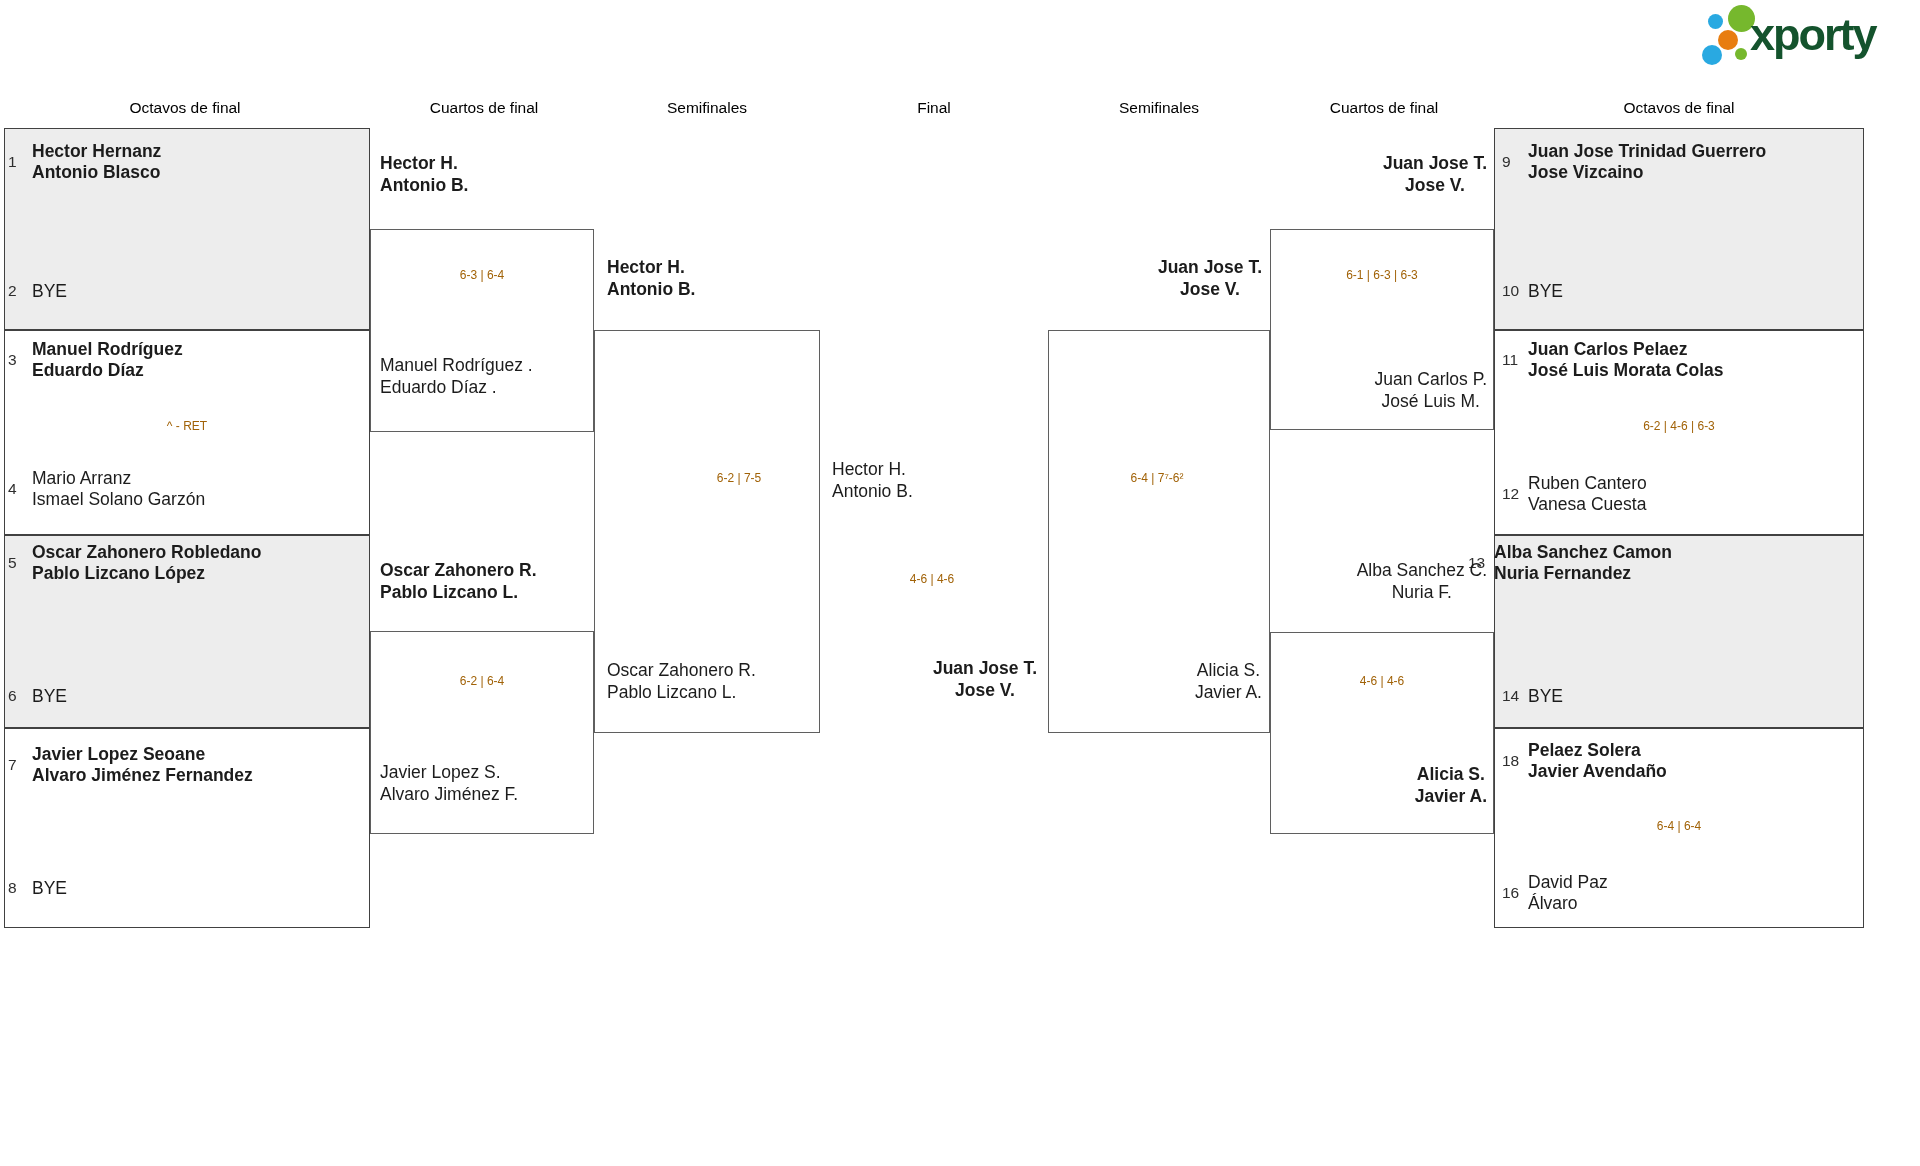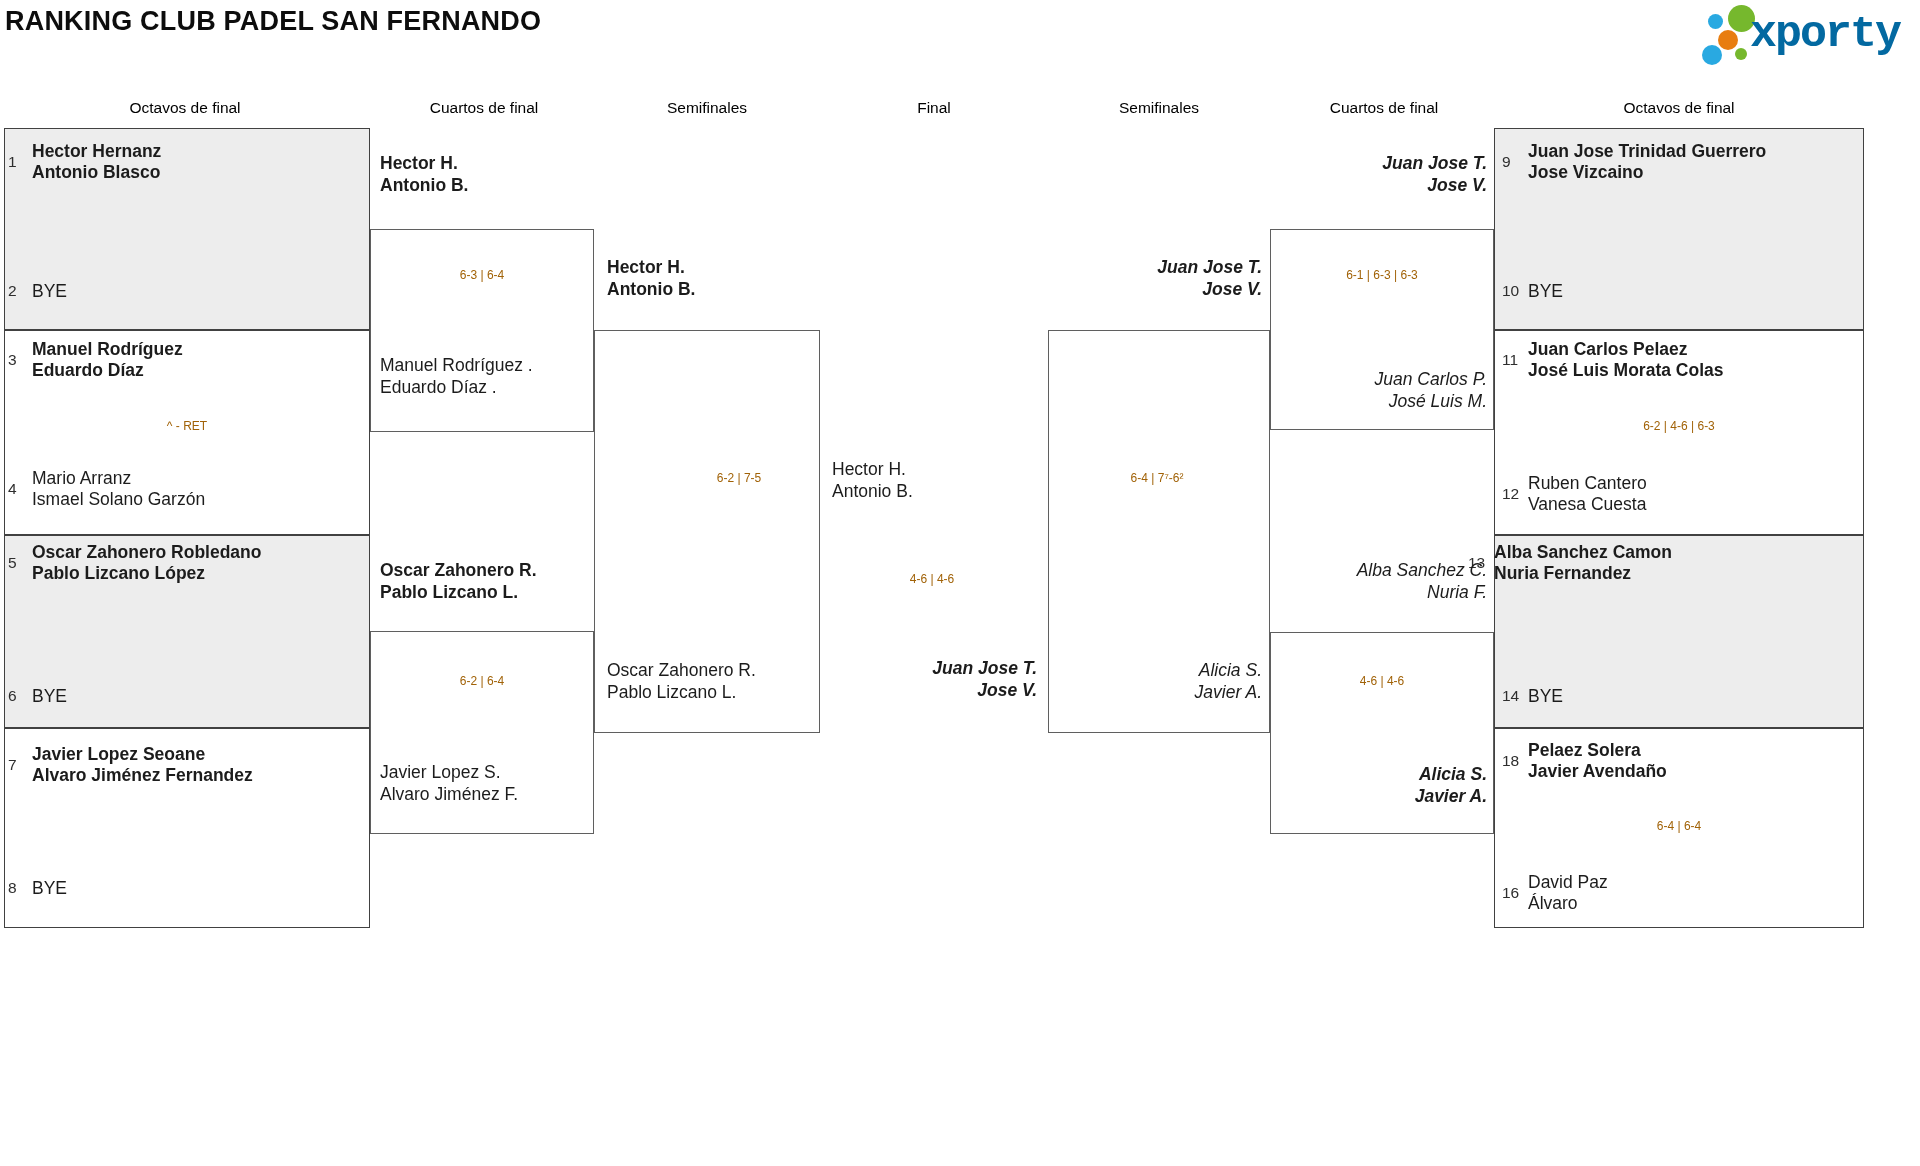--- a/index.html
+++ b/index.html
@@ -22,38 +22,37 @@
     position:absolute;display:flex;gap:6px;align-items:center;
     font-size:17.5px;line-height:1.18;white-space:nowrap;
   }
   .seed{font-size:15.5px;color:#2e2e2e;flex:none;align-self:center;font-weight:400;}
   .seed.w1{width:18px;}
   .seed.w2{width:20px;}
   .bold{font-weight:bold;}
   .label{
     position:absolute;font-size:17.5px;line-height:1.28;white-space:nowrap;
   }
-  .label.r{text-align:right;font-style:italic;}
+  .label.r{text-align:center;}
   .score{
     position:absolute;transform:translateX(-50%);font-size:12px;
     white-space:nowrap;color:#a16207;
   }
   
   .logo{position:absolute;left:1690px;top:2px;width:225px;height:66px;}
   .dot{position:absolute;border-radius:50%;}
   .logo-text{
     position:absolute;left:60px;top:7px;font-size:45px;font-weight:800;
-    letter-spacing:-2px;color:#0369a1;font-family:Liberation Mono, monospace;
+    letter-spacing:-2px;color:#14532d;
   }
 </style>
 </head>
 <body>
 
 <div class="title">
-  <div>RANKING CLUB PADEL SAN FERNANDO</div>
 </div>
 
 <div class="logo">
   <span class="dot" style="left:18px;top:12px;width:15px;height:15px;background:#29a9e1;"></span>
   <span class="dot" style="left:38px;top:3px;width:27px;height:27px;background:#76b82d;"></span>
   <span class="dot" style="left:28px;top:28px;width:20px;height:20px;background:#e87d10;"></span>
   <span class="dot" style="left:12px;top:43px;width:20px;height:20px;background:#29a9e1;"></span>
   <span class="dot" style="left:45px;top:46px;width:12px;height:12px;background:#76b82d;"></span>
   <span class="logo-text">xporty</span>
 </div>

